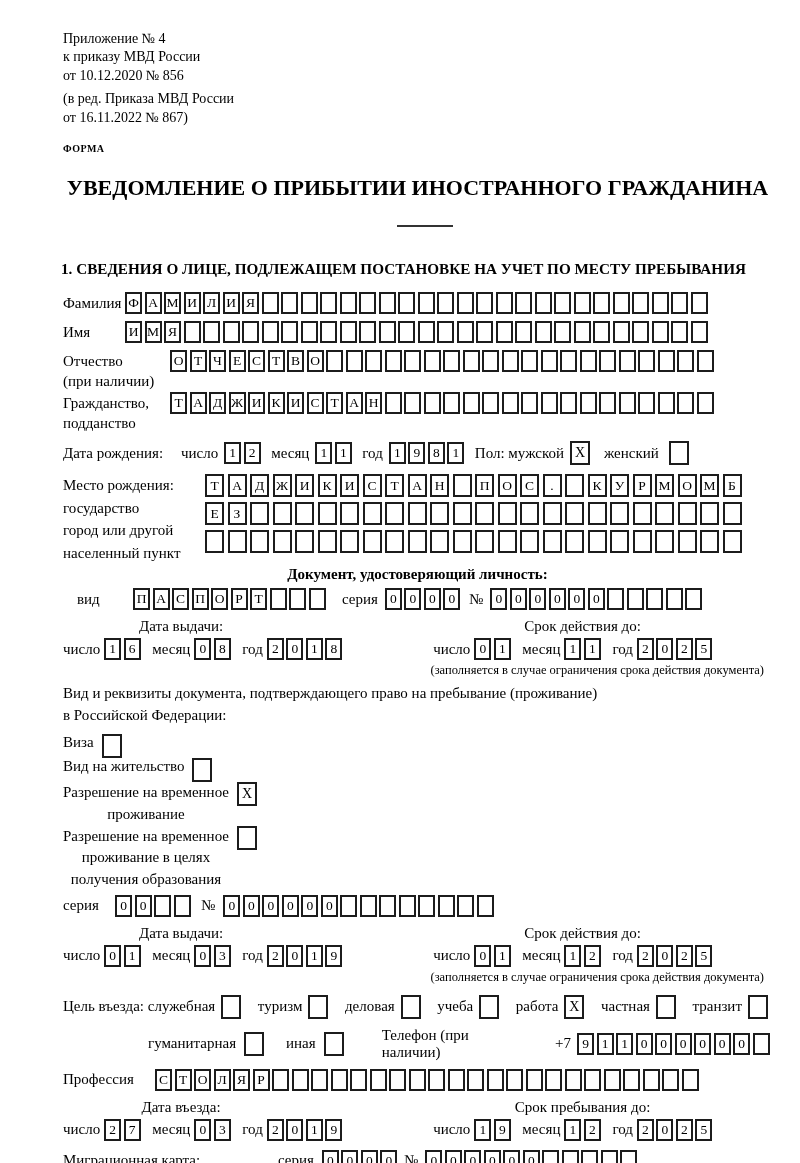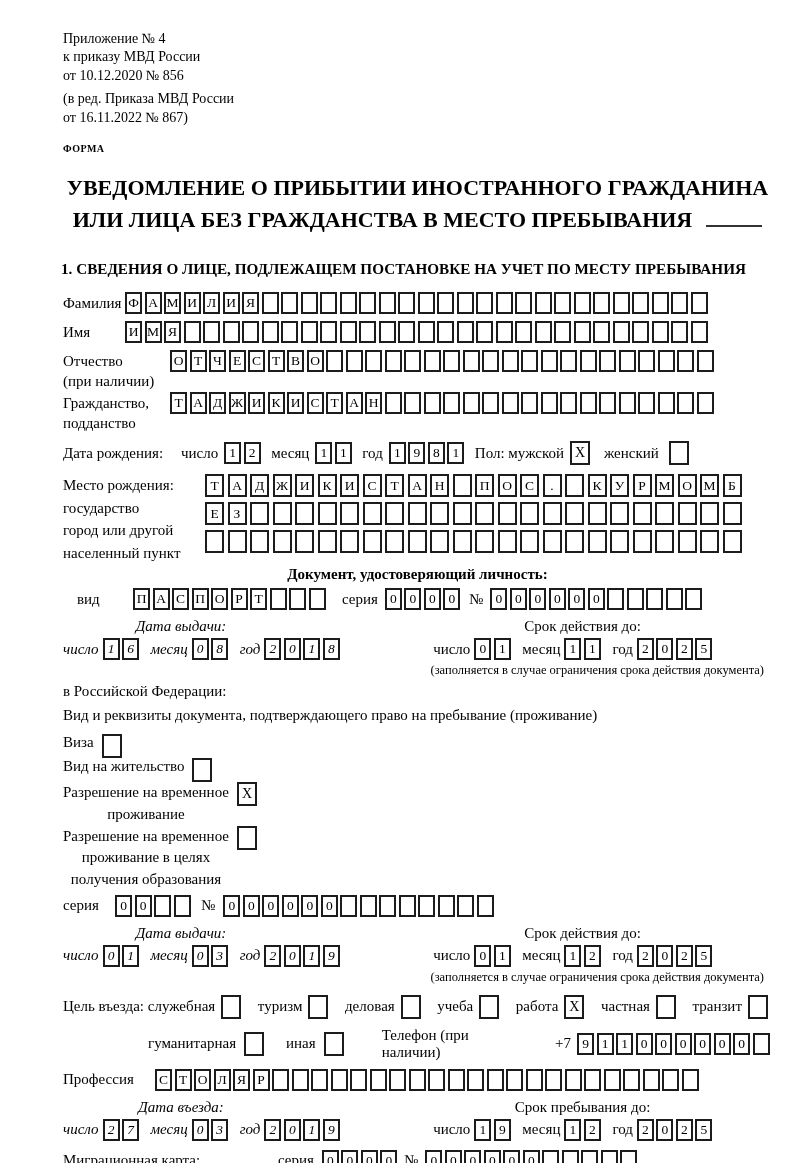--- a/index.html
+++ b/index.html
@@ -33,21 +33,21 @@
   .mr6{margin-right:6px;} .mr10{margin-right:10px;} .ml8{margin-left:8px;} .ml14{margin-left:14px;}
 
   
   .bp{display:flex;margin-top:9px;}
   .bp-labels{width:142px;flex:none;line-height:22.5px;}
   .bp-rows .frow{margin-top:0;margin-bottom:5px;}
 
   
   .dates{display:flex;margin-top:8px;}
   .dates .half{box-sizing:border-box;}
-  .dates .half.l{width:46%;font-style:italic;}
+  .dates .half.l{width:46%;}
   .dates .half.r{width:54%;padding-left:44px;}
   .dhead{text-align:center;margin-bottom:3px;}
   .half.l .dhead{padding-right:90px;}
   .half.r .dhead{padding-right:40px;}
   .drow{display:flex;align-items:center;}
   .drow .lbl{margin-right:4px;}
   .drow .gap{margin-left:9px;}
   .note{font-size:12.5px;text-align:right;margin-top:3px;padding-right:8px;}
 
   
@@ -80,21 +80,21 @@
         <div>(в ред. Приказа МВД России</div>
         <div>от 16.11.2022 № 867)</div>
       </div>
     </div>
   </div>
 
   <div class="forma">ФОРМА</div>
 
   <div class="title">
     <div>УВЕДОМЛЕНИЕ О ПРИБЫТИИ ИНОСТРАННОГО ГРАЖДАНИНА</div>
-    <div><span>ИЛИ ЛИЦА БЕЗ ГРАЖДАНСТВА В МЕСТО ПРЕБЫВАНИЯ</span><span class="t-underline"></span></div>
+    <div><span class="t-underline"></span></div>
   </div>
 
   <div class="sect">1. СВЕДЕНИЯ О ЛИЦЕ, ПОДЛЕЖАЩЕМ ПОСТАНОВКЕ НА УЧЕТ ПО МЕСТУ ПРЕБЫВАНИЯ</div>
 
   <div class="frow" style="margin-top:14px;">
     <span class="flabel w62">Фамилия</span>
     <span class="boxes">
         <span class="cell">Ф</span>
         <span class="cell">А</span>
         <span class="cell">М</span>
@@ -437,22 +437,22 @@
             <span class="cell">2</span>
             <span class="cell">0</span>
             <span class="cell">2</span>
             <span class="cell">5</span>
           </span>
       </div>
     </div>
   </div>
   <div class="note">(заполняется в случае ограничения срока действия документа)</div>
 
+  <div style="margin-top:7px;">Вид и реквизиты документа, подтверждающего право на пребывание (проживание)</div>
   <div style="margin-top:5px;">в Российской Федерации:</div>
-  <div style="margin-top:7px;">Вид и реквизиты документа, подтверждающего право на пребывание (проживание)</div>
 
   <div class="opts">
     <div class="opt">
       <span class="txt">Виза</span>
       <span class="boxes chk">
           <span class="cell"></span>
         </span>
     </div>
     <div class="opt">
       <span class="txt">Вид на жительство</span>

